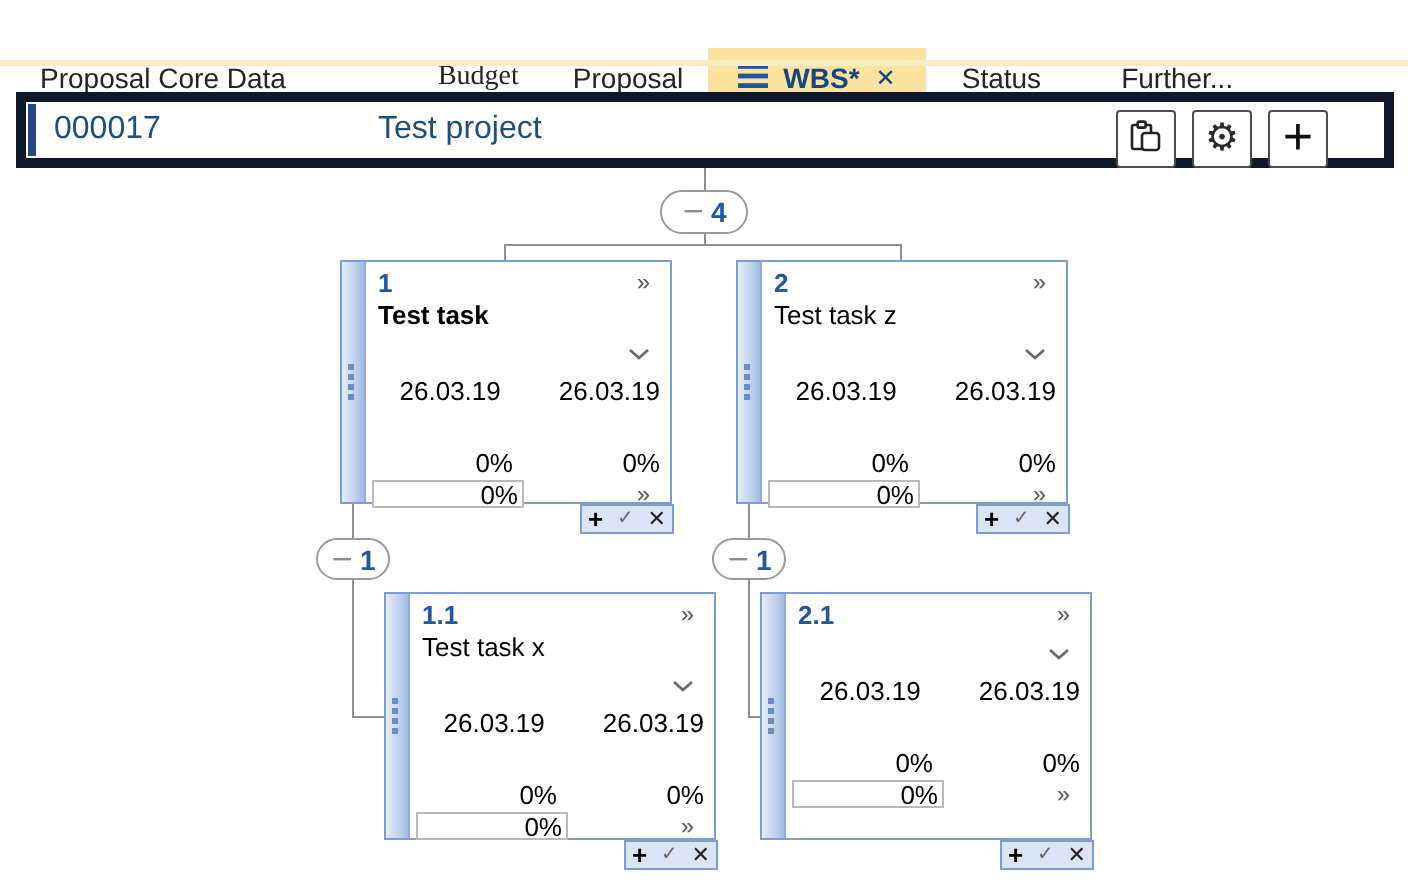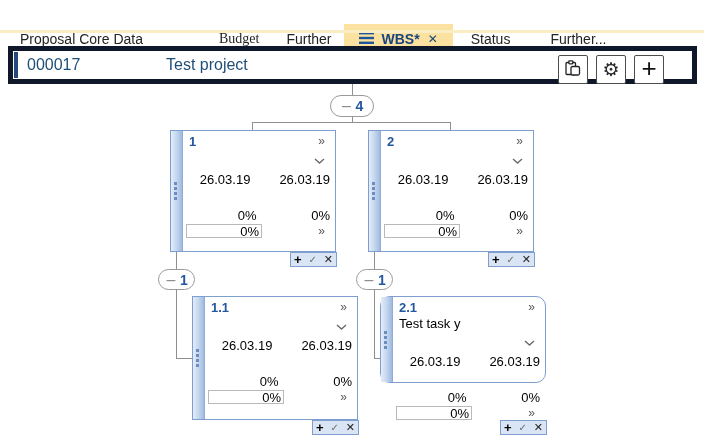--- a/index.html
+++ b/index.html
@@ -16,21 +16,21 @@
   .tab-status{margin-left:18px;}
   .tab-further{margin-left:40px;text-align:center;}
   .tab-active{margin-left:12px;height:29px;display:flex;align-items:center;gap:8px;background:#fbe2a0;padding:0 15px;color:#17457e;font-weight:bold;}
   .tab-active .closex{font-family:"DejaVu Sans",sans-serif;font-weight:bold;font-size:12px;color:#17457e;}
   .tab-underline{position:absolute;left:0;top:30px;width:704px;height:3px;background:#faedc3;}
   
   .phead{position:absolute;left:8px;top:46px;width:689px;height:38px;border:5px solid #0f172a;background:#fff;box-sizing:border-box;}
   .paccent{position:absolute;left:1px;top:1px;bottom:1px;width:4px;background:#24477f;}
   .pnum,.pname{position:absolute;top:50%;transform:translateY(-50%);color:#1f4e79;font-size:16px;}
   .pnum{left:14px;}
-  .pname{left:153px;}
+  .pname{left:176px;}
   .hbtn{position:absolute;top:4px;width:30px;height:29px;background:#fff;border:1px solid #4d4d4d;border-radius:2px;display:flex;align-items:center;justify-content:center;padding:0;cursor:pointer;}
   .hbtn-copy{right:104px;}
   .hbtn-gear{right:66px;}
   .hbtn-plus{right:28px;}
   .gearglyph{font-family:"DejaVu Sans",sans-serif;font-size:19px;line-height:1;color:#2b2b2b;}
   .plusglyph{font-size:26px;line-height:1;font-weight:400;color:#111;margin-top:-3px;}
   
   .vline,.hline{position:absolute;background:#8f8f8f;}
   .vline{width:1px;}
   .hline{height:1px;}
@@ -38,21 +38,21 @@
   .pill .pm{color:#8a8a8a;line-height:1;font-family:"DejaVu Sans",sans-serif;}
   .pill .pc{color:#2457a0;font-weight:bold;line-height:1;}
   .pill-root{left:330px;top:95px;width:44px;height:22px;}
   .pill-n1{left:158px;top:269px;width:37px;height:21px;}
   .pill-n2{left:356px;top:269px;width:37px;height:21px;}
   
   .node{position:absolute;width:166px;border:1px solid #7e9ecf;background:#fff;box-sizing:border-box;z-index:2;}
   .node-1{left:170px;top:130px;height:122px;}
   .node-2{left:368px;top:130px;height:122px;}
   .node-11{left:192px;top:296px;height:124px;}
-  .node-21{left:380px;top:296px;height:87px;border-radius:10px;}
+  .node-21{left:380px;top:296px;height:124px;}
   .handle{position:absolute;left:0;top:0;bottom:0;width:11px;background:linear-gradient(90deg,#e4edf9 0%,#c2d4ee 55%,#9fbade 100%);border-right:1px solid #93abd6;cursor:grab;}
   .gripdots{position:absolute;left:3px;top:50%;width:3px;height:3px;margin-top:-9px;background:#6d8cc0;box-shadow:0 5px 0 #6d8cc0,0 10px 0 #6d8cc0,0 15px 0 #6d8cc0;}
   .nbody{position:absolute;left:11px;top:0;right:0;bottom:0;font-size:13px;color:#000;}
   .r1{display:flex;justify-content:space-between;align-items:flex-start;padding:3px 10px 0 7px;height:16px;}
   .nid{font-weight:bold;color:#2457a0;}
   .gg{color:#555;font-size:12px;line-height:1.2;cursor:pointer;}
   .r2{padding:0 7px;height:16px;}
   .r2 .bold{font-weight:bold;}
   .r3{text-align:right;padding:2px 10px 0 0;height:12px;}
   .cols{display:flex;}
@@ -75,21 +75,21 @@
   .ic-del{font-family:"DejaVu Sans",sans-serif;font-size:11px;line-height:1;color:#222;}
 </style>
 </head>
 <body>
 
 <div class="app">
 
   <div class="tabbar">
     <div class="tab tab-pcd">Proposal Core Data</div>
     <div class="tab tab-budget">Budget</div>
-    <div class="tab tab-schedule">Further</div>
+    <div class="tab tab-schedule">Proposal</div>
     <div class="tab tab-active">
       <span>
         <svg width="15" height="12" viewBox="0 0 15 12">
             <rect x="0" y="0" width="15" height="2.4" fill="#1f5699"></rect>
             <rect x="0" y="4.8" width="15" height="2.4" fill="#1f5699"></rect>
             <rect x="0" y="9.6" width="15" height="2.4" fill="#1f5699"></rect>
           </svg>
       </span>
       <span>WBS*</span>
       <span class="closex">✕</span>
@@ -147,20 +147,21 @@
 
   <div class="node node-1">
     <div class="handle">
         <i class="gripdots"></i>
       </div>
     <div class="nbody">
       <div class="r1">
         <span class="nid">1</span>
         <span class="gg">»</span>
       </div>
+      <div class="r2"><span class="bold">Test task</span></div>
       <div class="r3"><span><svg width="11" height="6" viewBox="0 0 11 6">
               <polyline points="1,1 5.5,5 10,1" stroke="#6a6a6a" stroke-width="1.4" fill="none"></polyline>
             </svg></span></div>
       <div class="cols r4">
         <span class="c1">26.03.19</span>
         <span class="c2">26.03.19</span>
       </div>
       <div class="cols r5">
         <span class="c1">0%</span>
         <span class="c2">0%</span>
@@ -179,20 +180,21 @@
 
   <div class="node node-2">
     <div class="handle">
         <i class="gripdots"></i>
       </div>
     <div class="nbody">
       <div class="r1">
         <span class="nid">2</span>
         <span class="gg">»</span>
       </div>
+      <div class="r2"><span>Test task z</span></div>
       <div class="r3"><span><svg width="11" height="6" viewBox="0 0 11 6">
               <polyline points="1,1 5.5,5 10,1" stroke="#6a6a6a" stroke-width="1.4" fill="none"></polyline>
             </svg></span></div>
       <div class="cols r4">
         <span class="c1">26.03.19</span>
         <span class="c2">26.03.19</span>
       </div>
       <div class="cols r5">
         <span class="c1">0%</span>
         <span class="c2">0%</span>
@@ -211,20 +213,21 @@
 
   <div class="node node-11">
     <div class="handle">
         <i class="gripdots"></i>
       </div>
     <div class="nbody">
       <div class="r1">
         <span class="nid">1.1</span>
         <span class="gg">»</span>
       </div>
+      <div class="r2"><span>Test task x</span></div>
       <div class="r3"><span><svg width="11" height="6" viewBox="0 0 11 6">
               <polyline points="1,1 5.5,5 10,1" stroke="#6a6a6a" stroke-width="1.4" fill="none"></polyline>
             </svg></span></div>
       <div class="cols r4">
         <span class="c1">26.03.19</span>
         <span class="c2">26.03.19</span>
       </div>
       <div class="cols r5">
         <span class="c1">0%</span>
         <span class="c2">0%</span>
@@ -243,21 +246,20 @@
 
   <div class="node node-21">
     <div class="handle">
         <i class="gripdots"></i>
       </div>
     <div class="nbody">
       <div class="r1">
         <span class="nid">2.1</span>
         <span class="gg">»</span>
       </div>
-      <div class="r2"><span>Test task y</span></div>
       <div class="r3"><span><svg width="11" height="6" viewBox="0 0 11 6">
               <polyline points="1,1 5.5,5 10,1" stroke="#6a6a6a" stroke-width="1.4" fill="none"></polyline>
             </svg></span></div>
       <div class="cols r4">
         <span class="c1">26.03.19</span>
         <span class="c2">26.03.19</span>
       </div>
       <div class="cols r5">
         <span class="c1">0%</span>
         <span class="c2">0%</span>

